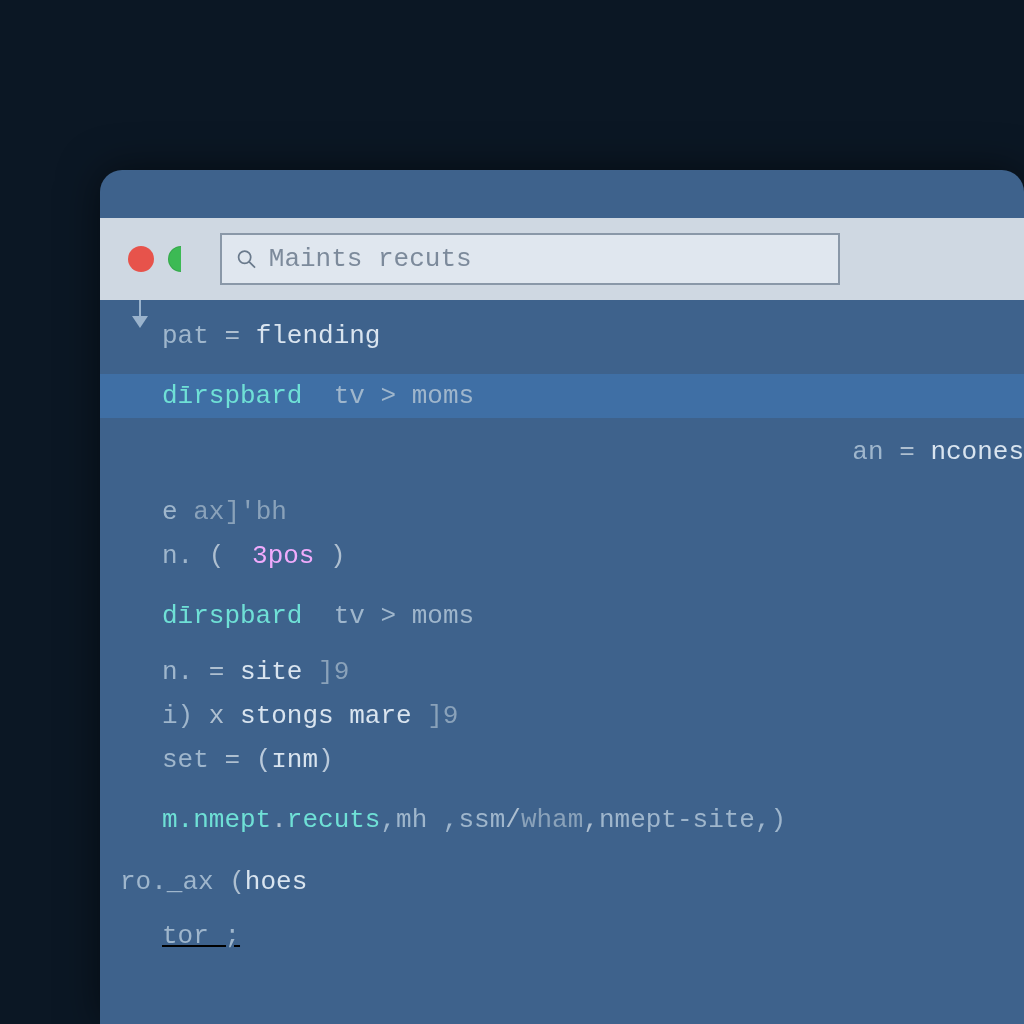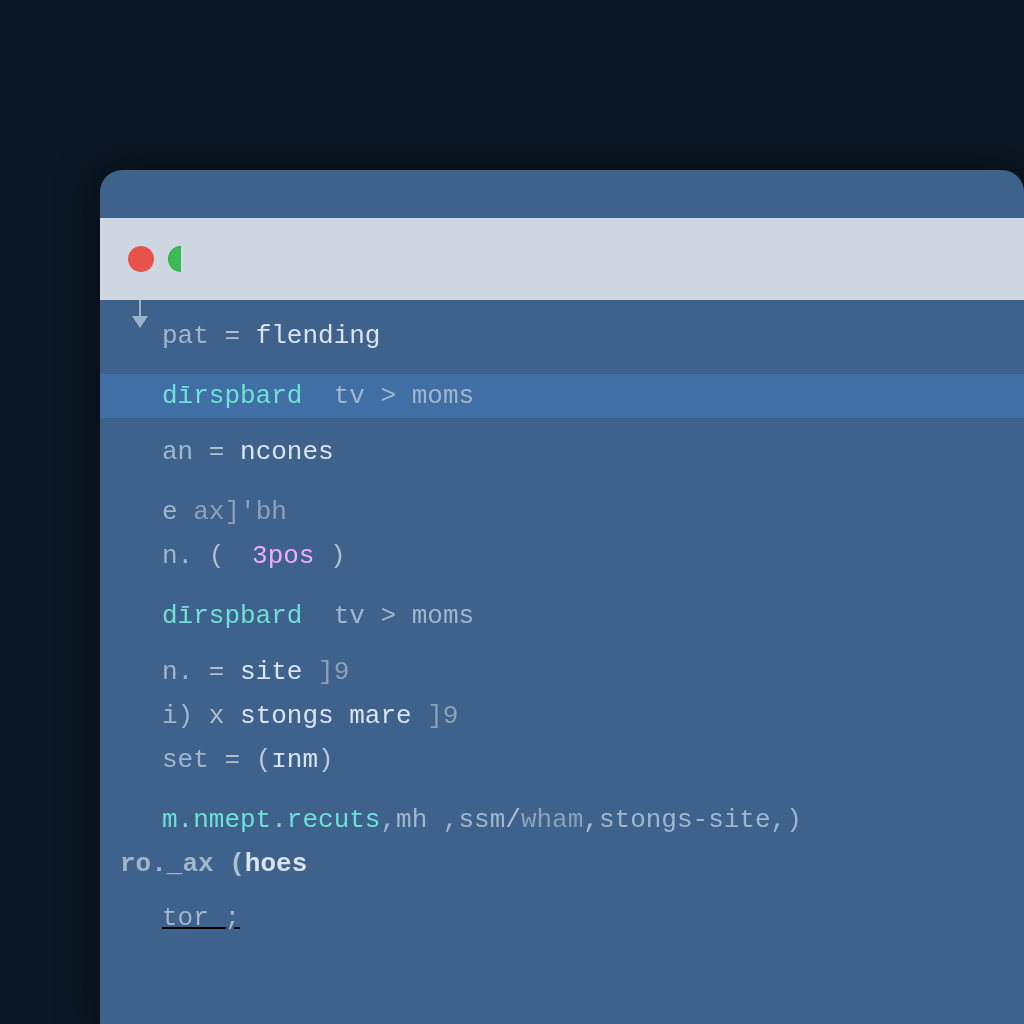--- a/index.html
+++ b/index.html
@@ -129,34 +129,41 @@
 
 <span class="outer-yellow-dot"></span>
 
 <div class="window">
 
   <div class="titlebar">
     <div class="traffic-lights">
       <span class="light red"></span>
       <span class="light green-half"></span>
     </div>
+    <div class="searchbar">
+      <svg class="search-icon-svg" viewBox="0 0 24 24">
+        <circle cx="10" cy="10" r="7"></circle>
+        <line x1="15" y1="15" x2="22" y2="22"></line>
+      </svg>
+      <input class="search-input" type="text" placeholder="Maints recuts" style="">
+    </div>
   </div>
 
   <div class="editor">
     <span class="collapse-icon"></span>
     <div id="lines">
         <div class="line"><span class="tk-fn">pat</span><span class="tk-op"> = </span><span class="tk-str">flending</span></div>
         <div class="line sel" style="margin-top: 16px;"><span class="tk-kw">dīrspbard</span><span>  </span><span class="tk-fn">tv</span><span> </span><span class="chev">&gt;</span><span> </span><span class="tk-fn">moms</span></div>
-        <div class="line" style="margin-top: 12px;"><span class="tk-fn">an</span><span class="tk-op"> = </span><span class="tk-str">ncones</span></div>
+        <div class="line" style="margin-top: 12px; justify-content: flex-end;"><span class="tk-fn">an</span><span class="tk-op"> = </span><span class="tk-str">ncones</span></div>
         <div class="line" style="margin-top: 16px;"><span class="tk-fn">e </span><span class="tk-dim">ax]'bh</span></div>
         <div class="line"><span class="tk-fn">n.</span><span class="tk-op"> ( </span><span class="tk-num">3pos</span><span class="tk-op"> )</span></div>
         <div class="line" style="margin-top: 16px;"><span class="tk-kw">dīrspbard</span><span>  </span><span class="tk-fn">tv</span><span> </span><span class="chev">&gt;</span><span> </span><span class="tk-fn">moms</span></div>
         <div class="line" style="margin-top: 12px;"><span class="tk-fn">n.</span><span class="tk-op"> = </span><span class="tk-str">site </span><span class="tk-dim">]9</span></div>
         <div class="line"><span class="tk-fn">i)</span><span class="tk-op"> x </span><span class="tk-str">stongs mare </span><span class="tk-dim">]9</span></div>
         <div class="line"><span class="tk-fn">set</span><span class="tk-op"> = </span><span class="tk-brk">(</span><span class="tk-str">ɪnm</span><span class="tk-brk">)</span></div>
-        <div class="line" style="margin-top: 16px; text-align: center;"><span class="tk-kw">m.nmept</span><span class="tk-op">.</span><span class="tk-kw">recuts</span><span class="tk-fn">,mh ,ssm</span><span class="tk-op">/</span><span class="tk-dim">wham</span><span class="tk-op">,</span><span class="tk-fn">stongs</span><span class="tk-fn">-site,)</span></div>
-        <div class="line out" style=" font-weight: bold;"><span class="tk-fn">ro._ax</span><span class="tk-op"> (</span><span class="tk-str">hoes</span></div>
+        <div class="line" style="margin-top: 16px; text-align: center;"><span class="tk-kw">m.nmept</span><span class="tk-op">.</span><span class="tk-kw">recuts</span><span class="tk-fn">,mh ,ssm</span><span class="tk-op">/</span><span class="tk-dim">wham</span><span class="tk-op">,</span><span class="tk-fn">nmept</span><span class="tk-fn">-site,)</span></div>
+        <div class="line out" style="margin-top: 18px;"><span class="tk-fn">ro._ax</span><span class="tk-op"> (</span><span class="tk-str">hoes</span></div>
         <div class="line" style="margin-top: 10px; text-decoration: underline;"><span class="tk-fn">tor ;</span></div>
         <div class="line" style="margin-top: 16px;"></div>
       </div>
   </div>
 
 </div>
 
 </body></html>

